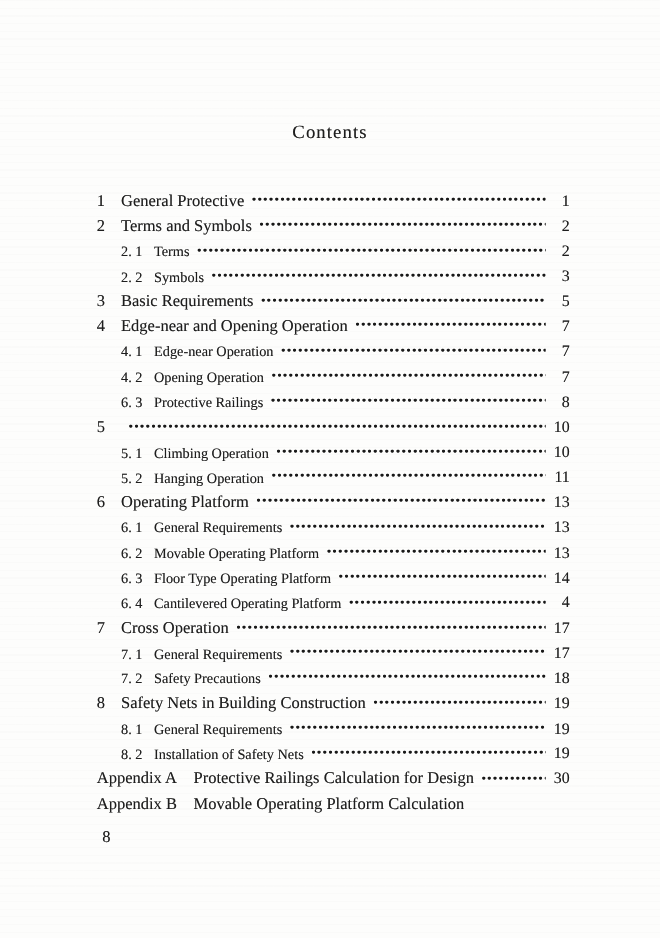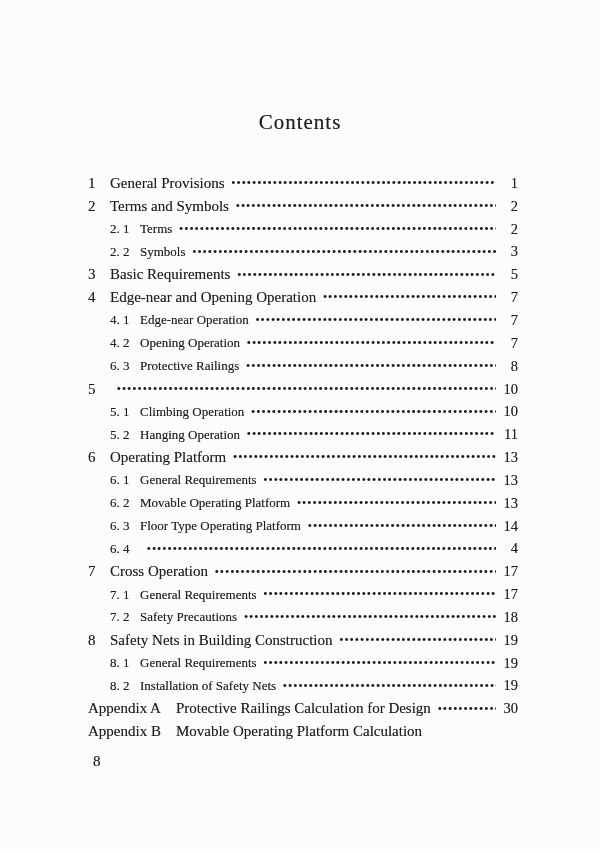--- a/index.html
+++ b/index.html
@@ -24,21 +24,21 @@
     font-family: "Liberation Serif", serif;
     color: var(--ink);
     overflow: hidden;
   }
   .doc-title {
     position: absolute;
     top: 110px;
     left: 0;
     right: 0;
     text-align: center;
-    font-size: 21px;
+    font-size: 17px;
     letter-spacing: 1px;
     color: var(--ink);
     text-shadow: 0 0 0.5px rgba(30,30,30,0.55);
   }
   .toc {
     position: absolute;
     top: 172px;
     left: 88px;
     right: 82px;
   }
@@ -84,21 +84,21 @@
 </style>
 </head>
 <body>
 
 <div class="page">
   <div class="doc-title">Contents</div>
 
   <div class="toc">
       <div class="toc-row level-1">
     <span class="toc-num">1</span>
-    <span class="toc-title">General Provisions</span>
+    <span class="toc-title">General Protective</span>
     <span class="toc-dots">••••••••••••••••••••••••••••••••••••••••••••••••••••••••••••••••••••••••••••••••••••••••••••••••••••••••••••••••••••••••</span>
     <span class="toc-page">1</span>
   </div>
       <div class="toc-row level-1">
     <span class="toc-num">2</span>
     <span class="toc-title">Terms and Symbols</span>
     <span class="toc-dots">••••••••••••••••••••••••••••••••••••••••••••••••••••••••••••••••••••••••••••••••••••••••••••••••••••••••••••••••••••••••</span>
     <span class="toc-page">2</span>
   </div>
       <div class="toc-row level-2">
@@ -179,20 +179,21 @@
     <span class="toc-page">13</span>
   </div>
       <div class="toc-row level-2">
     <span class="toc-num">6. 3</span>
     <span class="toc-title">Floor Type Operating Platform</span>
     <span class="toc-dots">••••••••••••••••••••••••••••••••••••••••••••••••••••••••••••••••••••••••••••••••••••••••••••••••••••••••••••••••••••••••</span>
     <span class="toc-page">14</span>
   </div>
       <div class="toc-row level-2">
     <span class="toc-num">6. 4</span>
+    <span class="toc-title">Cantilevered Operating Platform</span>
     <span class="toc-dots">••••••••••••••••••••••••••••••••••••••••••••••••••••••••••••••••••••••••••••••••••••••••••••••••••••••••••••••••••••••••</span>
     <span class="toc-page">4</span>
   </div>
       <div class="toc-row level-1">
     <span class="toc-num">7</span>
     <span class="toc-title">Cross Operation</span>
     <span class="toc-dots">••••••••••••••••••••••••••••••••••••••••••••••••••••••••••••••••••••••••••••••••••••••••••••••••••••••••••••••••••••••••</span>
     <span class="toc-page">17</span>
   </div>
       <div class="toc-row level-2">

